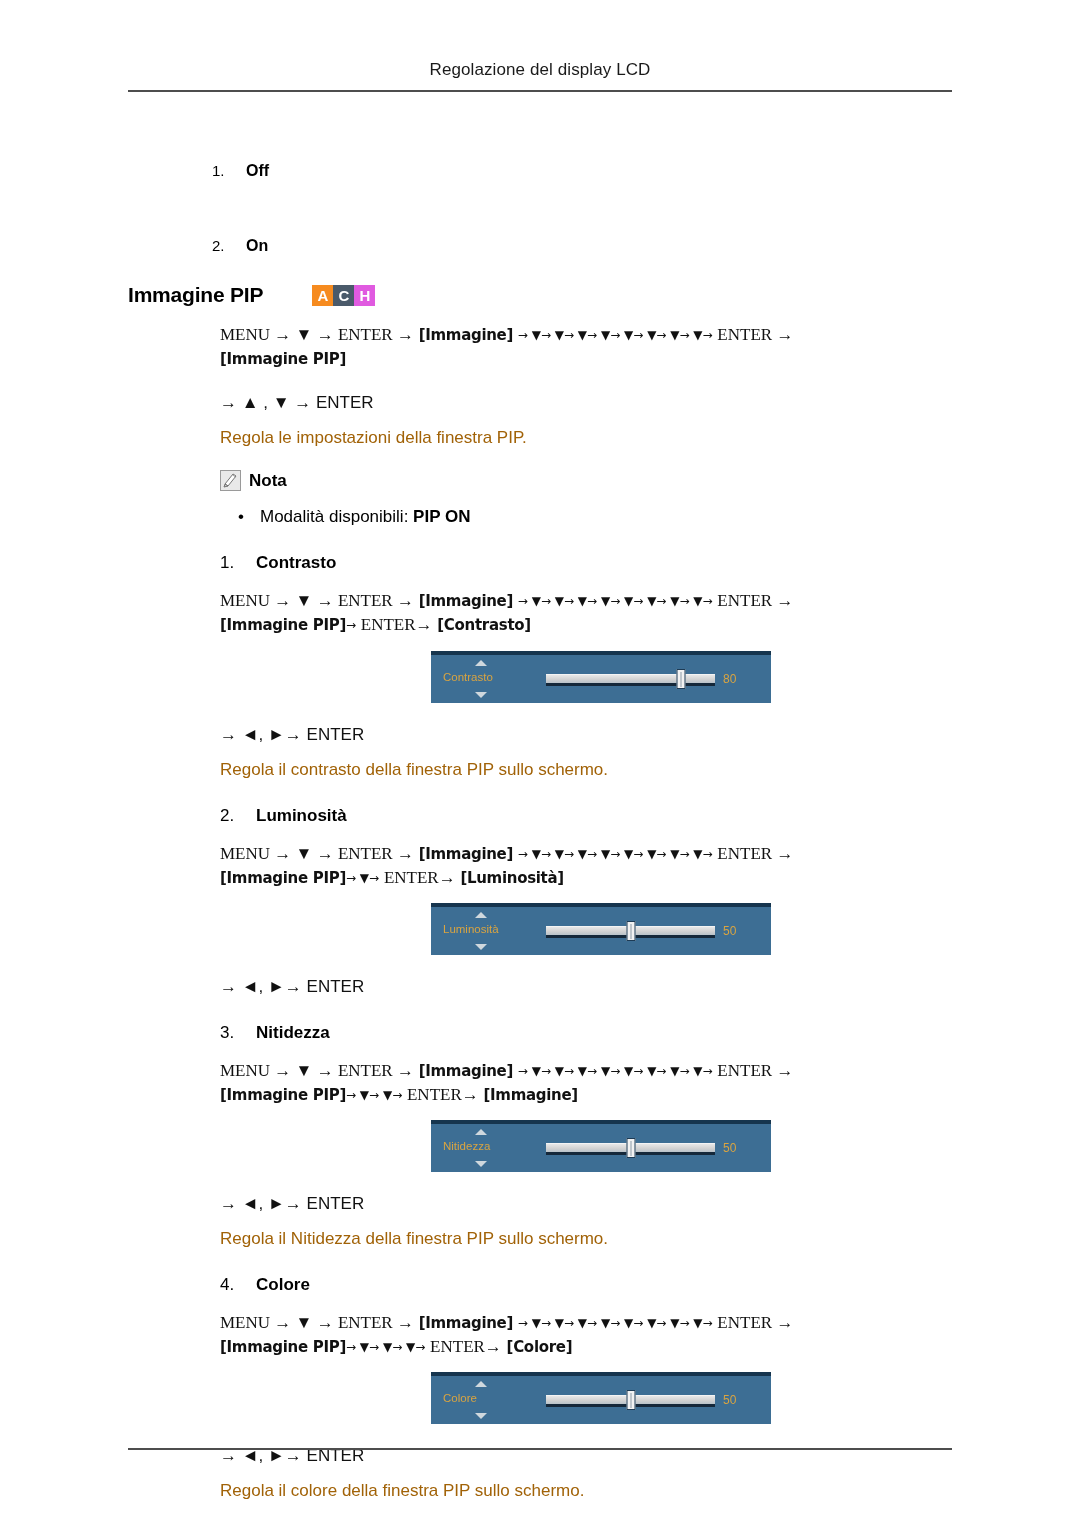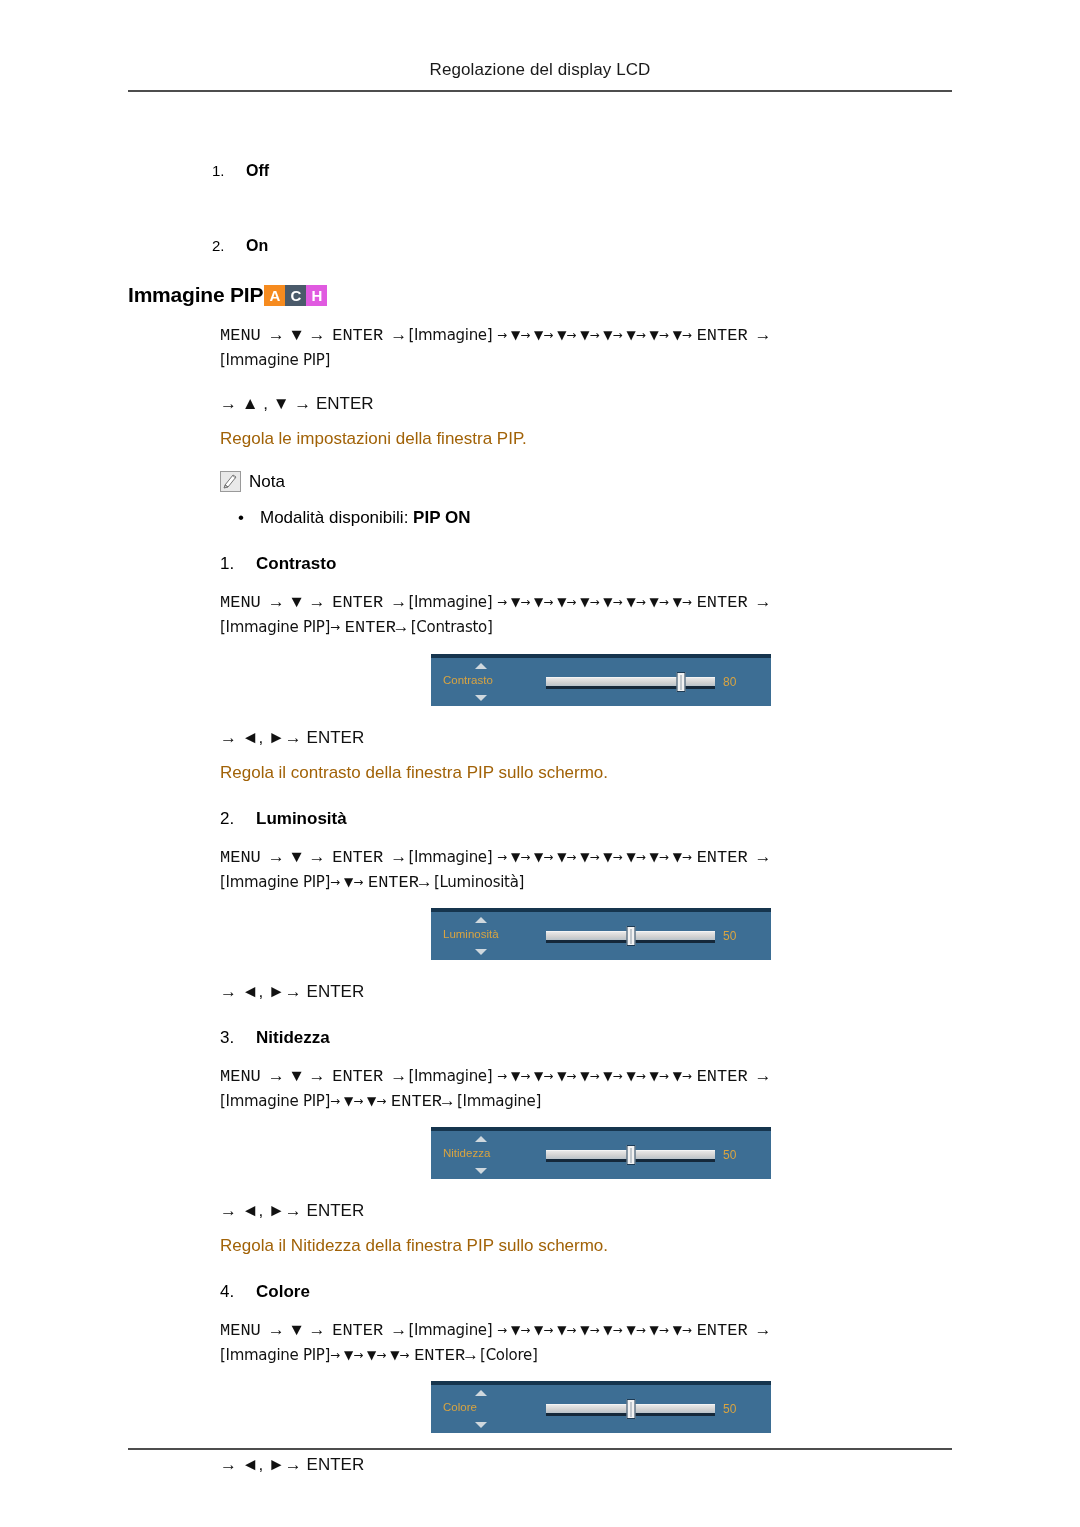--- a/index.html
+++ b/index.html
@@ -81,20 +81,21 @@
 
   
   .sec-title {
     display: flex;
     align-items: center;
     font-size: 21px;
     font-weight: bold;
     margin-top: 28px;
     margin-bottom: 8px;
     letter-spacing: -0.2px;
+    gap: 48px;
   }
   .badges { display: inline-flex; margin-left: 1px; }
   .badge {
     display: inline-block;
     width: 21px;
     height: 21px;
     line-height: 21px;
     text-align: center;
     font-size: 15px;
     font-weight: bold;
@@ -108,24 +109,24 @@
   
   .nav-block {
     margin-left: 92px;
     margin-top: 16px;
     margin-bottom: 4px;
     font-size: 17px;
     line-height: 1.42;
     color: #111;
     max-width: 740px;
   }
-  .nav-block .plain { font-family: Liberation Mono, monospace; }
+  .nav-block .plain { font-family: Liberation Serif, serif; }
   .nav-block .tok {
     font-family: "DejaVu Sans", sans-serif;
-    font-weight: normal;
+    font-weight: bold;
     font-size: 15px;
     letter-spacing: -0.3px;
   }
   .nav-block .dn {
     font-family: "DejaVu Sans", sans-serif;
     font-size: 12px;
     vertical-align: 1px;
   }
 
   .arrow-line {
@@ -141,21 +142,21 @@
     color: #a16207;
   }
 
   
   .nota-row {
     display: flex;
     align-items: center;
     margin-left: 92px;
     margin-top: 22px;
     font-size: 17px;
-    font-weight: normal;
+    font-weight: bold;
   }
   .nota-icon {
     width: 21px;
     height: 21px;
     margin-right: 8px;
     flex: 0 0 auto;
   }
   .bullet-row {
     display: flex;
     margin-left: 110px;
@@ -441,17 +442,18 @@
         <div class="osd-tri osd-tri-dn"></div>
       </div>
       <div class="osd-slider">
         <div class="osd-track"></div>
         <div class="osd-track-shadow"></div>
         <div class="osd-knob" style="left:50%"></div>
       </div>
       <div class="osd-value">50</div>
     </div>
     <div class="arrow-line">→ ◄, ►→ ENTER</div>
+    <div class="desc-line">Regola il colore della finestra PIP sullo schermo.</div>
 
   </div>
 
   <div class="footer-rule"></div>
 </div>
 
 </body></html>

